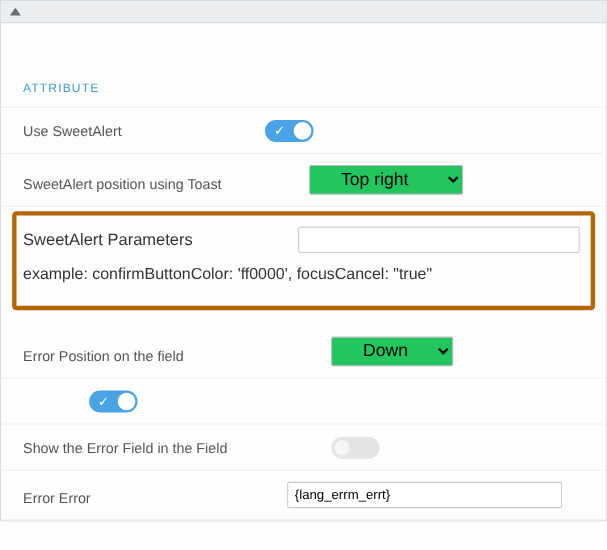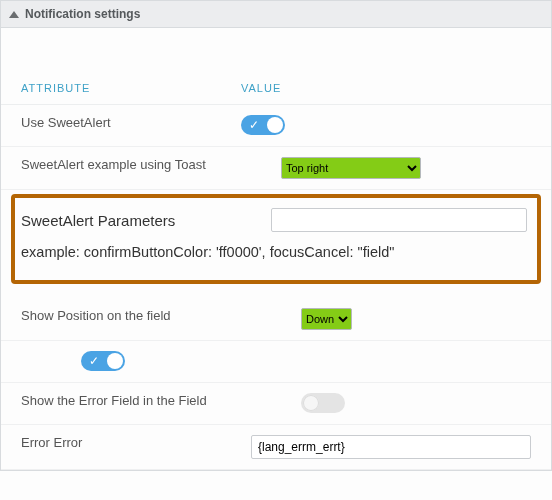--- a/index.html
+++ b/index.html
@@ -38,21 +38,21 @@
     color: #3ea1c7;
     font-size: 11px;
     letter-spacing: 1px;
     border-bottom: 1px solid #eceeef;
     margin-top: 44px;
   }
   .col-headers .attr { width: 220px; }
   .col-headers .val { flex: 1; }
   .row {
     display: flex;
-    align-items: flex-start;
+    align-items: flex-end;
     padding: 10px 20px;
     border-bottom: 1px solid #eff0f1;
     min-height: 42px;
   }
   .row .label {
     width: 220px;
     color: #555;
     font-size: 13px;
     line-height: 1.3;
     padding-right: 8px;
@@ -87,33 +87,33 @@
   }
   .toggle.off .knob {
     left: 2px; right: auto;
     background: #f6f6f6;
     box-shadow: inset 0 0 0 1px #dcdcdc;
   }
 
   
   .sel {
     font-family: inherit;
-    font-size: 11px;
-    padding: 3px 0;
+    font-size: 16px;
+    padding: 3px 24px;
     border: 1px solid #b5b9bd;
-    background: #84cc16;
+    background: #22c55e;
     border-radius: 2px;
   }
   .sel.wide { width: 140px; }
 
   
   .txt {
     font-family: inherit;
     font-size: 12px;
-    width: 280px;
+    width: 250px;
     padding: 4px 6px;
     border: 1px solid #c9ccd0;
     border-radius: 2px;
     background: #fff;
   }
   .txt.wide { width: 260px; }
 
   
   .highlight-wrap {
     border: 4px solid #b46504;
@@ -137,57 +137,55 @@
     padding-top: 8px;
   }
 </style>
 </head>
 <body>
 
 <div class="panel">
 
   <div class="panel-header">
     <span class="tri"></span>
-    <span class="title">Notification settings</span>
   </div>
 
   <div class="col-headers">
     <div class="attr">ATTRIBUTE</div>
-    <div class="val">VALUE</div>
   </div>
 
   <div class="row">
     <div class="label">Use SweetAlert</div>
     <div class="control">
       <div class="toggle">
         <span class="check">✓</span>
         <span class="knob"></span>
       </div>
     </div>
   </div>
 
   <div class="row">
-    <div class="label">SweetAlert example using Toast</div>
+    <div class="label">SweetAlert position using Toast</div>
     <div class="control" style="padding-left:40px;">
       <select class="sel wide">
         <option>Top right</option>
       </select>
     </div>
   </div>
 
   <div class="highlight-wrap">
     <div class="hrow">
       <div class="hlabel">SweetAlert Parameters</div>
       <input class="txt wide" type="text" value="" style="">
     </div>
-    <div class="example">example: confirmButtonColor: 'ff0000', focusCancel: "field"</div>
-  </div>
-
-  <div class="row">
-    <div class="label">Show Position on the field</div>
+    <div class="example">example: confirmButtonColor: 'ff0000', focusCancel: "true"</div>
+  </div>
+
+  <div class="row">
+    <div class="label">Error Position on the field</div>
     <div class="control" style="padding-left:60px;">
       <select class="sel">
         <option>Down</option>
       </select>
     </div>
   </div>
 
   <div class="row">
     <div class="control" style="padding-left:60px;">
       <div class="toggle">

